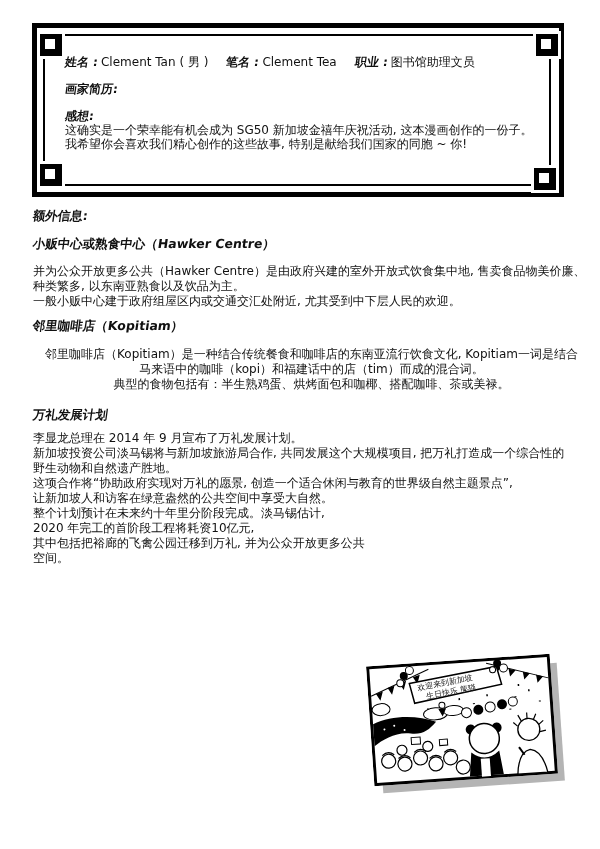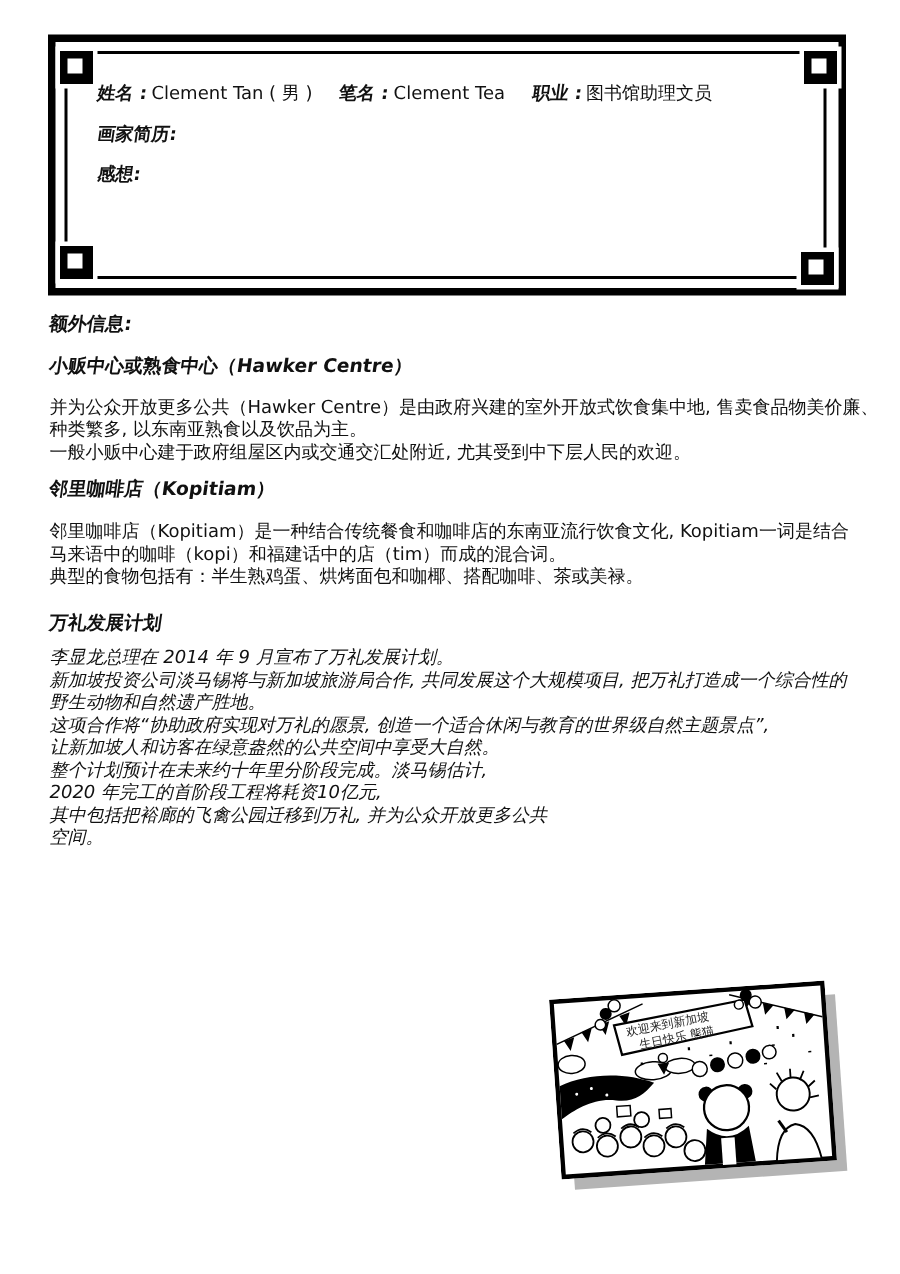--- a/index.html
+++ b/index.html
@@ -28,23 +28,23 @@
   .pair { display:inline-block; }
   .lbl { font-weight:bold; display:inline-block; transform:skewX(-8deg); margin-right:3px; }
   .box-block { margin-top:13px; }
   .box-block .blabel { margin-bottom:0; }
   .preline { white-space:pre; }
   
   .content { padding:0 10px 0 33px; font-size:12px; line-height:15px; }
   .h-skew { font-weight:bold; display:inline-block; transform:skewX(-8deg); font-size:12.5px; }
   .para { white-space:pre; }
   .mt5  { margin-top:5px; }  .mt7  { margin-top:7px; }
-  .mt8  { margin-top:8px;font-style:italic; }  .mt9  { margin-top:9px; }
+  .mt8  { margin-top:8px; }  .mt9  { margin-top:9px; }
   .mt11 { margin-top:11px; } .mt12 { margin-top:12px; }
-  .mt13 { margin-top:13px; } .mt15 { margin-top:15px; }
+  .mt13 { margin-top:13px;text-align:center; } .mt15 { margin-top:15px; }
   
   .comic-wrap { position:absolute; left:370px; top:658px; width:206px; height:146px; }
   .panel-shadow {
     position:absolute; left:9px; top:11px; width:182px; height:118px;
     background:#b4b4b4; transform:rotate(-4deg);
   }
   .panel-svg { position:absolute; left:0; top:2px; transform:rotate(-4deg); }
 </style>
 </head>
 <body>
@@ -65,20 +65,22 @@
         <span class="pair"><span class="lbl">笔名 :</span><span>Clement Tea</span></span>
         <span class="pair"><span class="lbl">职业 :</span><span>图书馆助理文员</span></span>
       </div>
 
       <div class="box-block">
         <div class="blabel"><span class="lbl">画家简历:</span></div>
       </div>
 
       <div class="box-block">
         <div class="blabel"><span class="lbl">感想:</span></div>
+        <div class="preline">这确实是一个荣幸能有机会成为 SG50 新加坡金禧年庆祝活动, 这本漫画创作的一份子。
+我希望你会喜欢我们精心创作的这些故事, 特别是献给我们国家的同胞 ~ 你!</div>
       </div>
     </div>
   </div>
 
   <div class="content">
     <div class="mt11"><span class="h-skew">额外信息:</span></div>
 
     <section>
       <div class="mt12"><span class="h-skew">小贩中心或熟食中心（Hawker Centre）</span></div>
       <div class="para mt12">并为公众开放更多公共（Hawker Centre）是由政府兴建的室外开放式饮食集中地, 售卖食品物美价廉、

